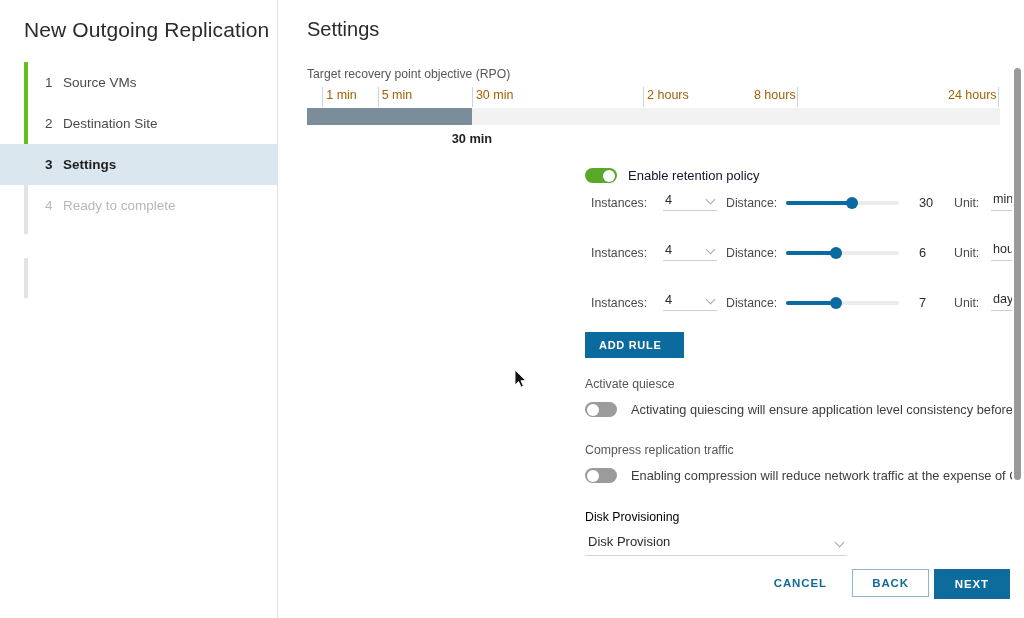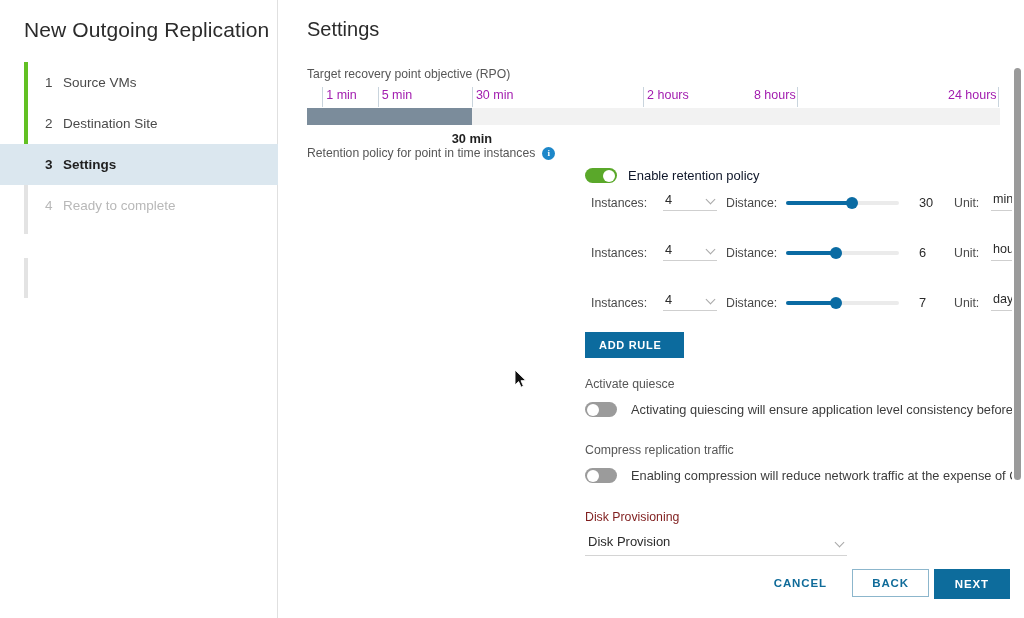--- a/index.html
+++ b/index.html
@@ -65,21 +65,21 @@
   }
 
   
   #rpo-wrap { position: absolute; left: 29px; top: 55px; width: 693px; }
   #rpo-label { display: block; margin-top: 12px; }
   #rpo-ticks {
     position: relative; height: 20px; margin-top: 6px;
   }
   .rpo-tick {
     position: absolute; top: 0; height: 20px;
-    font-size: 12.5px; color: #a21caf; white-space: nowrap;
+    font-size: 12.5px; color: #a16207; white-space: nowrap;
   }
   .rpo-tick .line {
     position: absolute; top: 0; width: 1px; height: 20px; background: #c9d4dd;
   }
   .rpo-tick .txt { position: absolute; top: 1px; }
   .rpo-tick.lead .line { left: 0; }
   .rpo-tick.lead .txt  { left: 4px; }
   .rpo-tick.trail .line { right: 0; }
   .rpo-tick.trail .txt  { right: 2px; }
   #rpo-track {
@@ -168,21 +168,21 @@
   
   .sw-block { position: absolute; left: 307px; width: 640px; }
   .sw-block .hdr { font-size: 12.3px; color: #565656; }
   .sw-block .row { display: flex; align-items: center; gap: 14px; margin-top: 11px; }
   .sw-block .desc { font-size: 12.8px; color: #3c3c3c; }
   #quiesce-block { top: 377px; }
   #compress-block { top: 443px; }
 
   
   #disk-block { position: absolute; left: 307px; top: 510px; width: 270px; }
-  #disk-block .hdr { font-size: 12.3px; color: #7f1d1d; }
+  #disk-block .hdr { font-size: 12.3px; color: #000000; }
   #disk-select {
     position: relative; margin-top: 10px; height: 22px;
     border-bottom: 1px solid #d4d4d4; width: 262px;
   }
   #disk-select .val { position: absolute; left: 3px; top: 0; font-size: 13px; color: #2b2b2b; }
   #disk-select .chev { right: 4px; top: 5px; }
 
   
   #footer { position: absolute; left: 278px; top: 560px; width: 746px; height: 58px; }
   .btn {
@@ -283,24 +283,20 @@
 
       <div id="rpo-track">
         <div id="rpo-fill" style="width:23.8%"></div>
       </div>
 
       <div id="rpo-value">
         <span style="left:23.8%">30 min</span>
       </div>
     </div>
 
-    <div id="ret-head">
-      <span class="field-label">Retention policy for point in time instances</span>
-      <span class="info-icon">i</span>
-    </div>
 
     <div id="enable-row">
       <span class="toggle on">
         <span class="knob"></span>
       </span>
       <span class="t">Enable retention policy</span>
     </div>
 
     <div id="rules">
 

